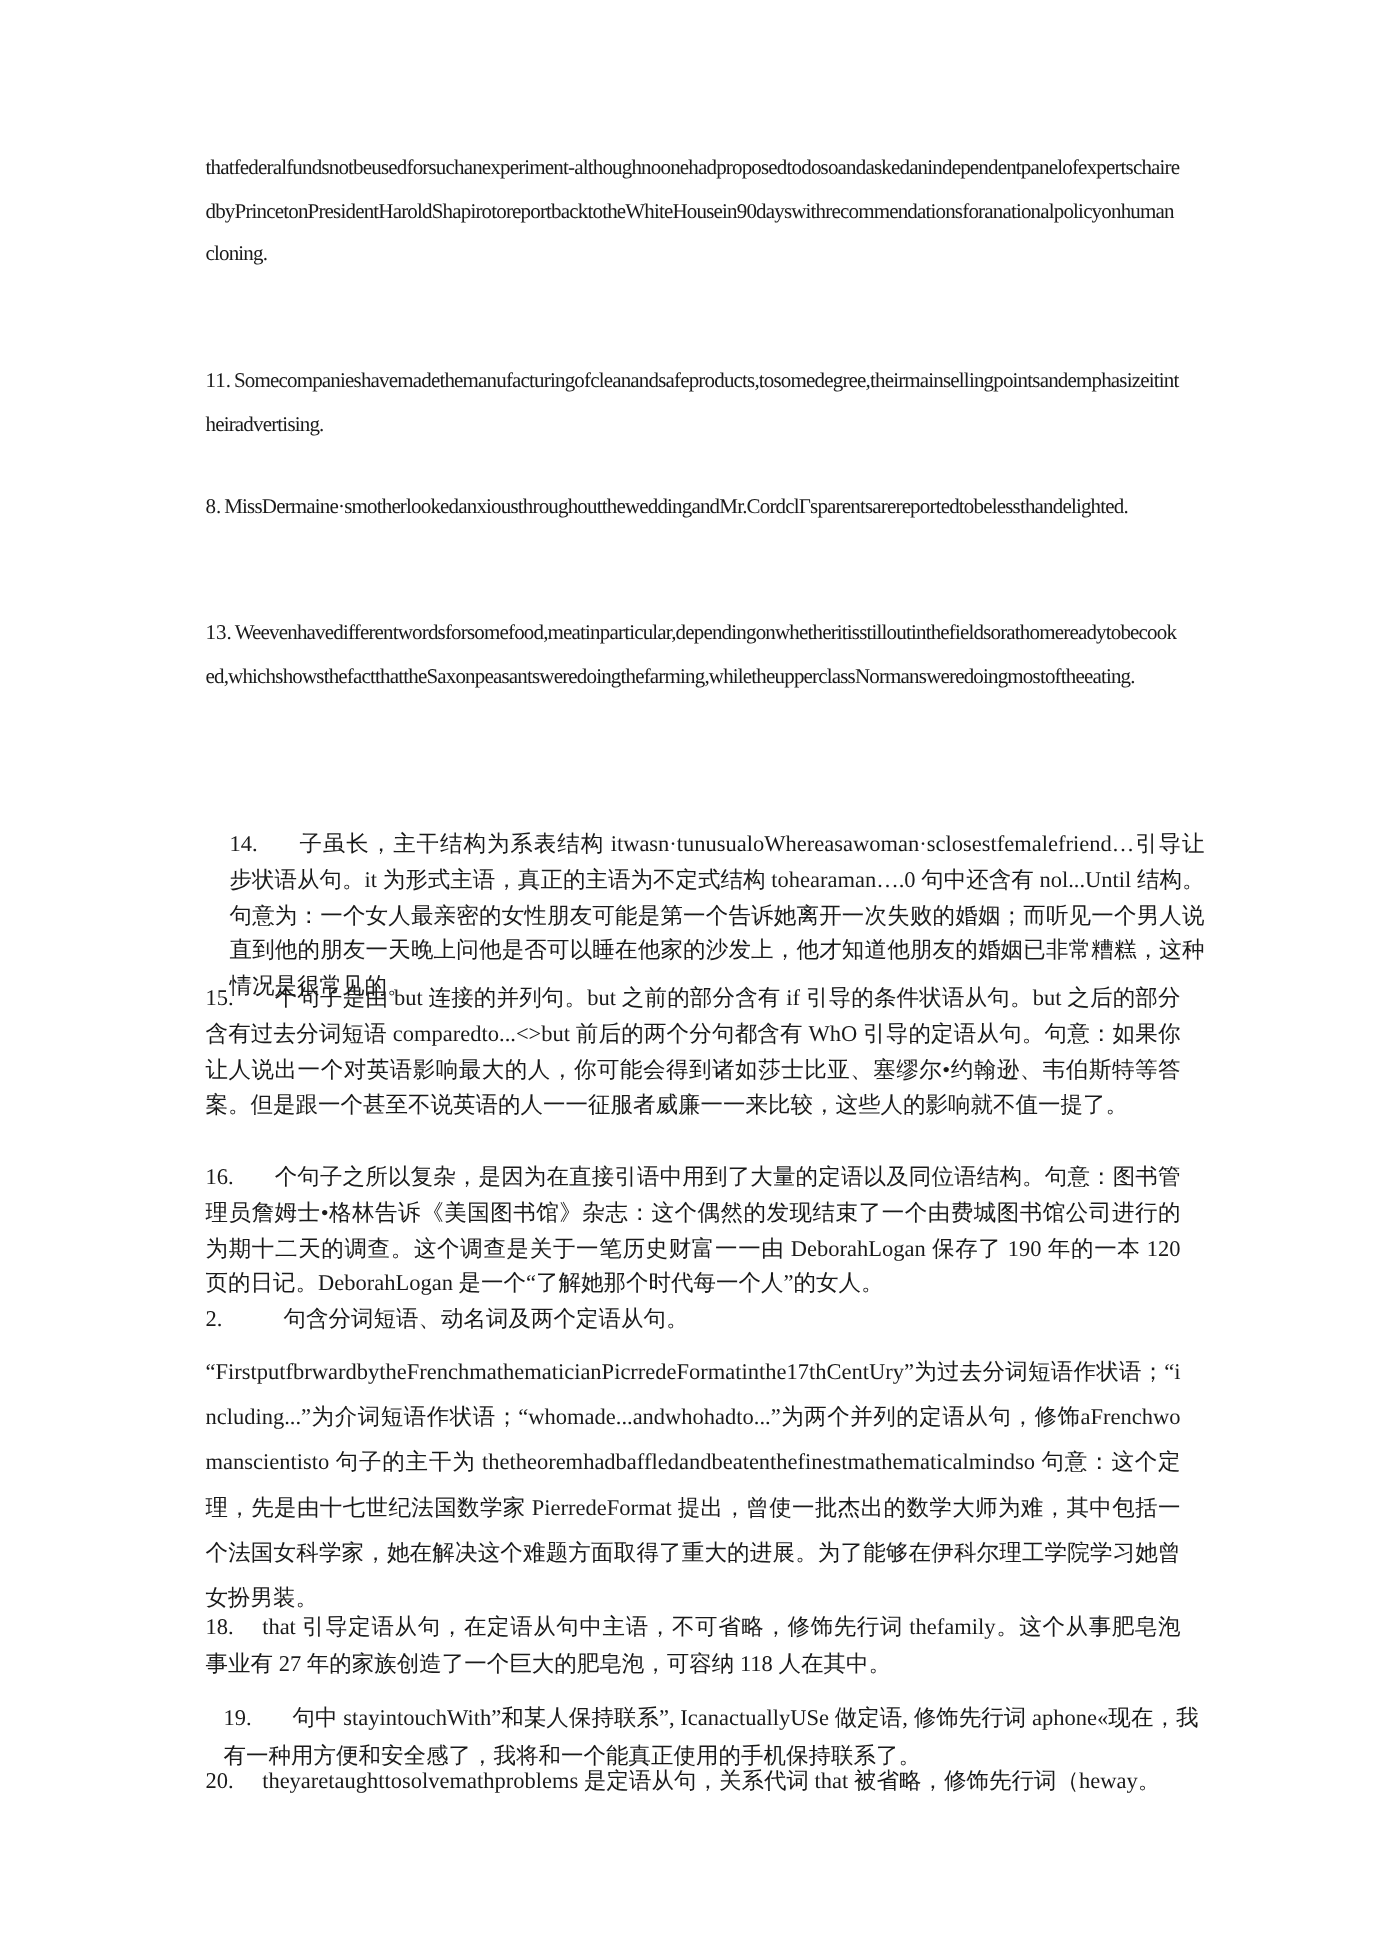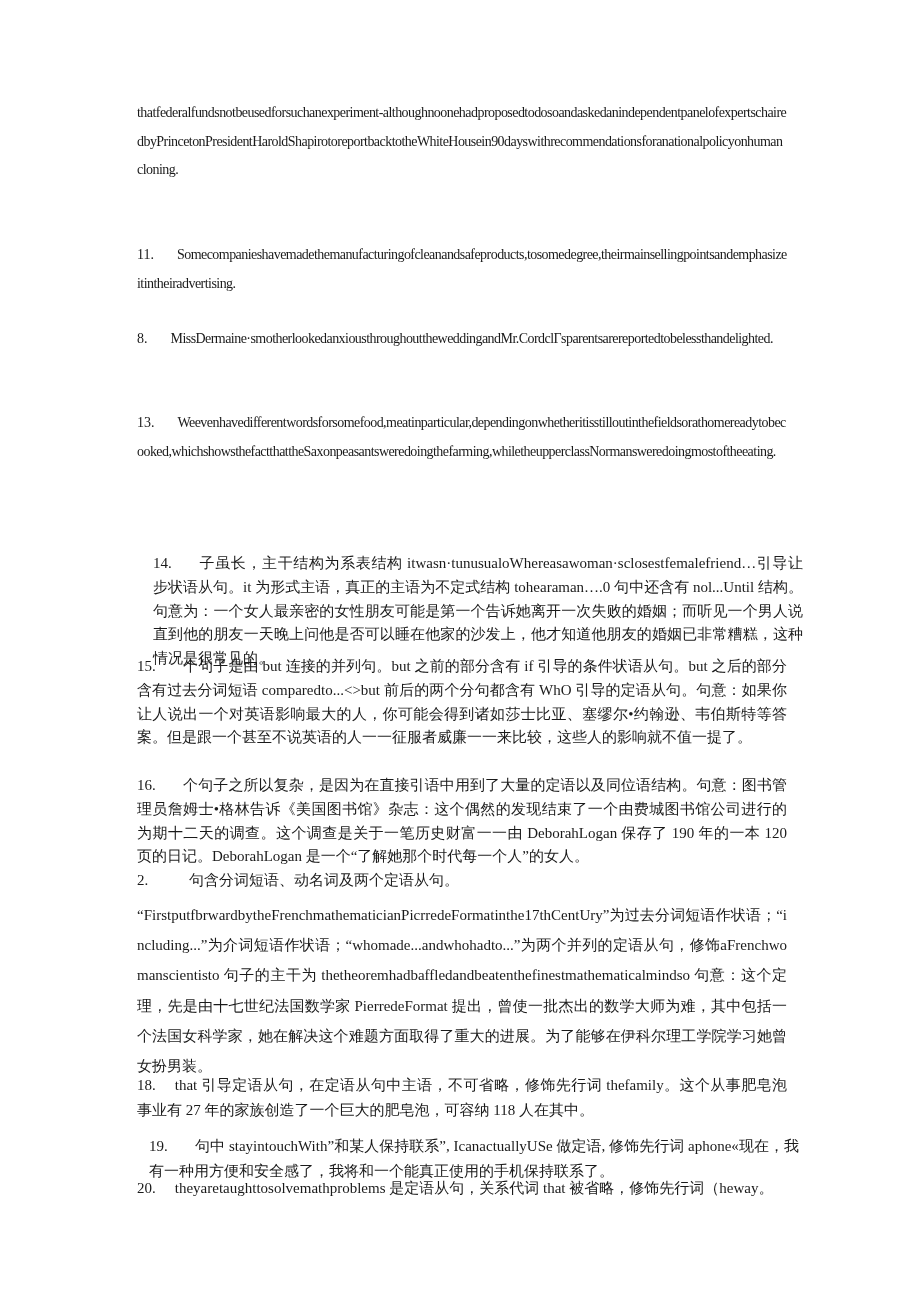--- a/index.html
+++ b/index.html
@@ -24,21 +24,21 @@
   .en {
     position: absolute;
     left: 0;
     width: 650px;
     font-size: 14px;
     line-height: 28.5px;
     letter-spacing: -0.55px;
     word-break: break-all;
     overflow-wrap: anywhere;
   }
-  .en .num { letter-spacing: 0; margin-right: 23px; }
+  .en .num { letter-spacing: 0; margin-right: 2px; }
   .cn {
     position: absolute;
     left: 0;
     width: 650px;
     font-size: 15px;
     line-height: 23.8px;
     text-align: justify;
     text-align-last: left;
     word-break: break-all;
     overflow-wrap: anywhere;

